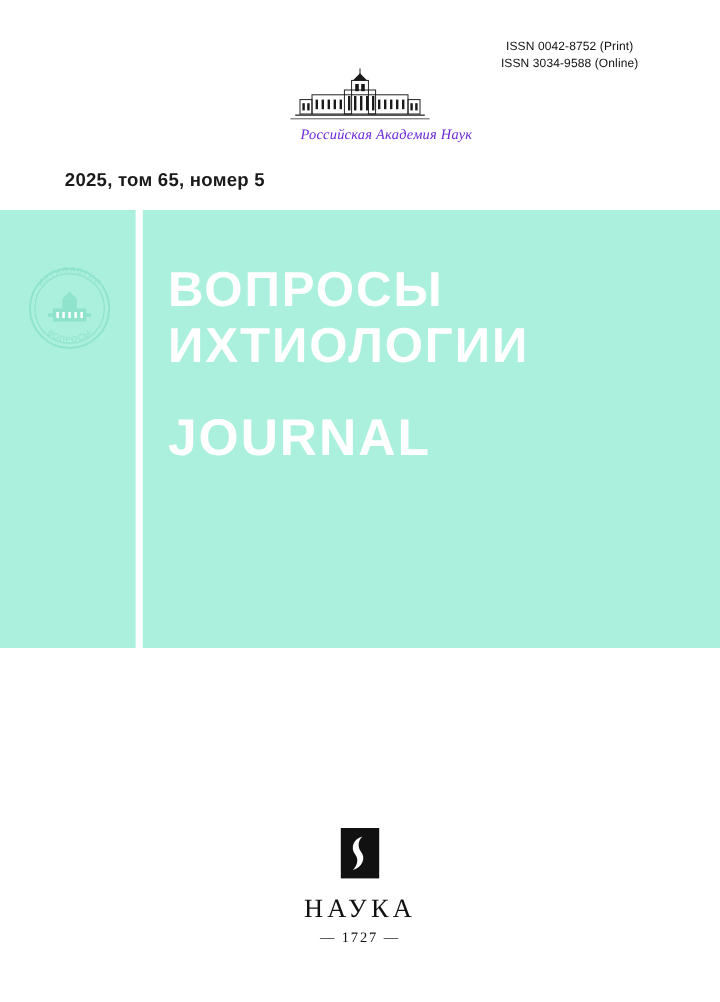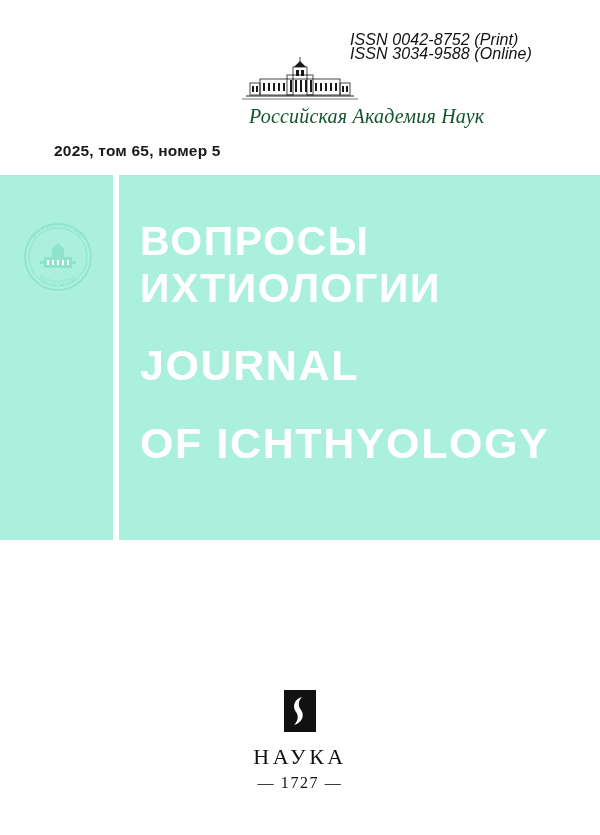--- a/index.html
+++ b/index.html
@@ -14,43 +14,42 @@
     font-family: "Liberation Sans", sans-serif;
     color: #1a1a1a;
     overflow: hidden;
   }
 
   
   .issn-block {
     position: absolute;
     top: 33px;
     right: 68px;
-    text-align: left;
-    font-size: 16px;
+    text-align: center;
+    font-size: 10px;
     line-height: 14px;
     color: #111;
     letter-spacing: 0.1px;
-    font-style: italic;
   }
 
   
   .emblem {
     position: absolute;
     top: 55px;
     left: 50%;
     transform: translateX(-50%);
     width: 190px;
     text-align: center;
   }
   .emblem svg { display: block; margin: 0 auto; }
   .emblem-caption {
     font-family: "Liberation Serif", serif;
     font-style: italic;
-    font-size: 20px;
-    color: #14532d;
+    font-size: 12px;
+    color: #6d28d9;
     margin-top: -2px;
     letter-spacing: 0.2px;
     white-space: nowrap;
     margin-left: 44px;
   }
 
   
   .issue-line {
     position: absolute;
     top: 142px;
@@ -139,21 +138,21 @@
   .pub-logo { margin: 0 auto; display: block; }
   .pub-name {
     font-family: "Liberation Serif", serif;
     font-size: 22px;
     letter-spacing: 3.5px;
     margin-top: 8px;
     color: #111;
   }
   .pub-year {
     font-family: "Liberation Serif", serif;
-    font-size: 16px;
+    font-size: 12px;
     letter-spacing: 1.6px;
     margin-top: 4px;
     color: #111;
     text-align: center;
   }
 </style>
 </head>
 <body>
 
 <div class="issn-block">
@@ -245,21 +244,20 @@
     <text font-family="Liberation Sans, sans-serif" font-size="6.5" fill="#8fe3cd" letter-spacing="1">
       <textPath href="#arcBottom" startOffset="50%" text-anchor="middle">ВОПРОСЫ</textPath>
     </text>
   </svg>
 </div>
 
 <div class="titles">
   <div class="title-ru">ВОПРОСЫ</div>
   <div class="title-ru">ИХТИОЛОГИИ</div>
   <div class="title-en">JOURNAL</div>
-  <div class="title-en">OF ICHTHYOLOGY</div>
 </div>
 
 <div class="publisher">
   <span>
     <svg class="pub-logo" width="40" height="46" viewBox="0 0 40 46" aria-hidden="true">
       <rect x="4" y="0" width="32" height="42" fill="#111111"></rect>
       <path d="M22 7 C14 9, 12 17, 16 22 C19 26, 18 31, 14 35 C22 33, 25 25, 21 20 C18 16, 18 11, 22 7 Z" fill="#ffffff"></path>
     </svg>
   </span>
   <div class="pub-name">НАУКА</div>

